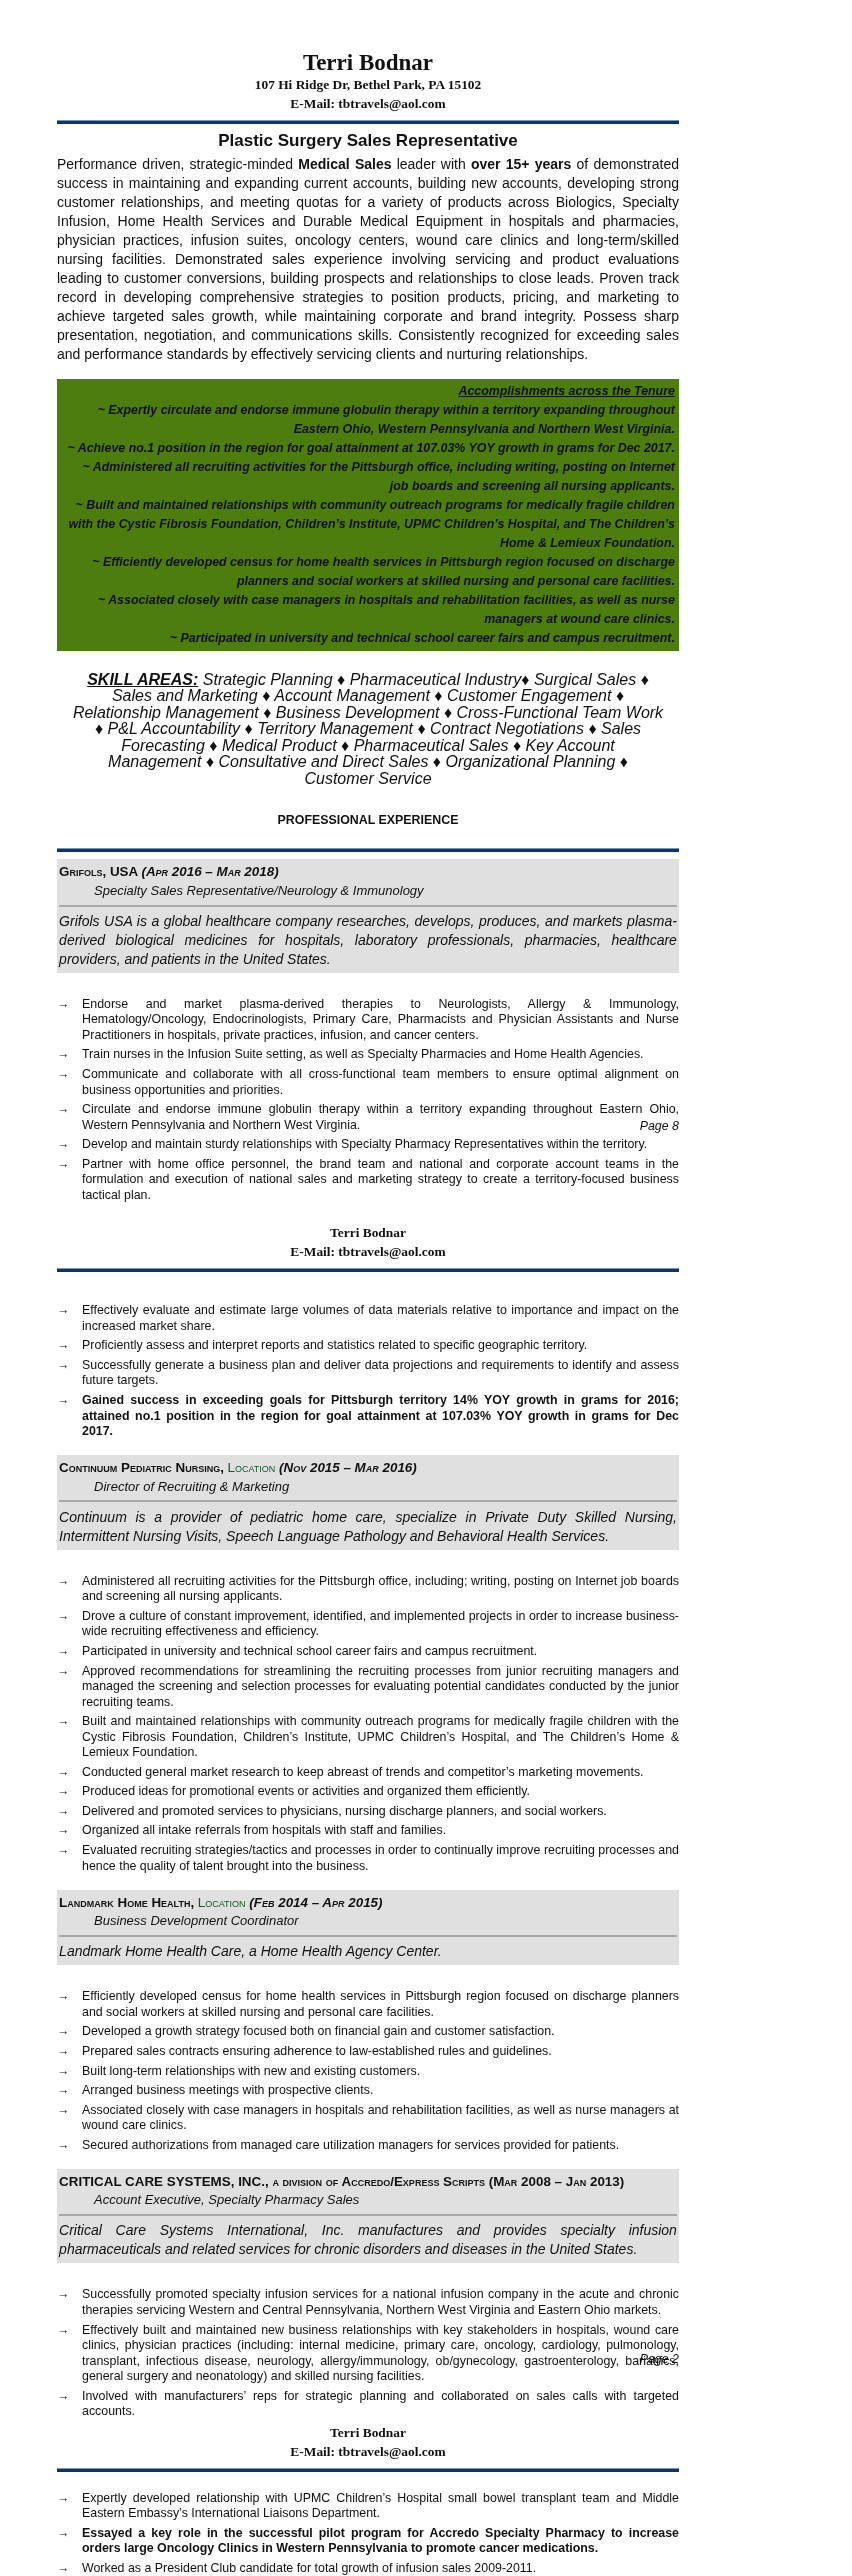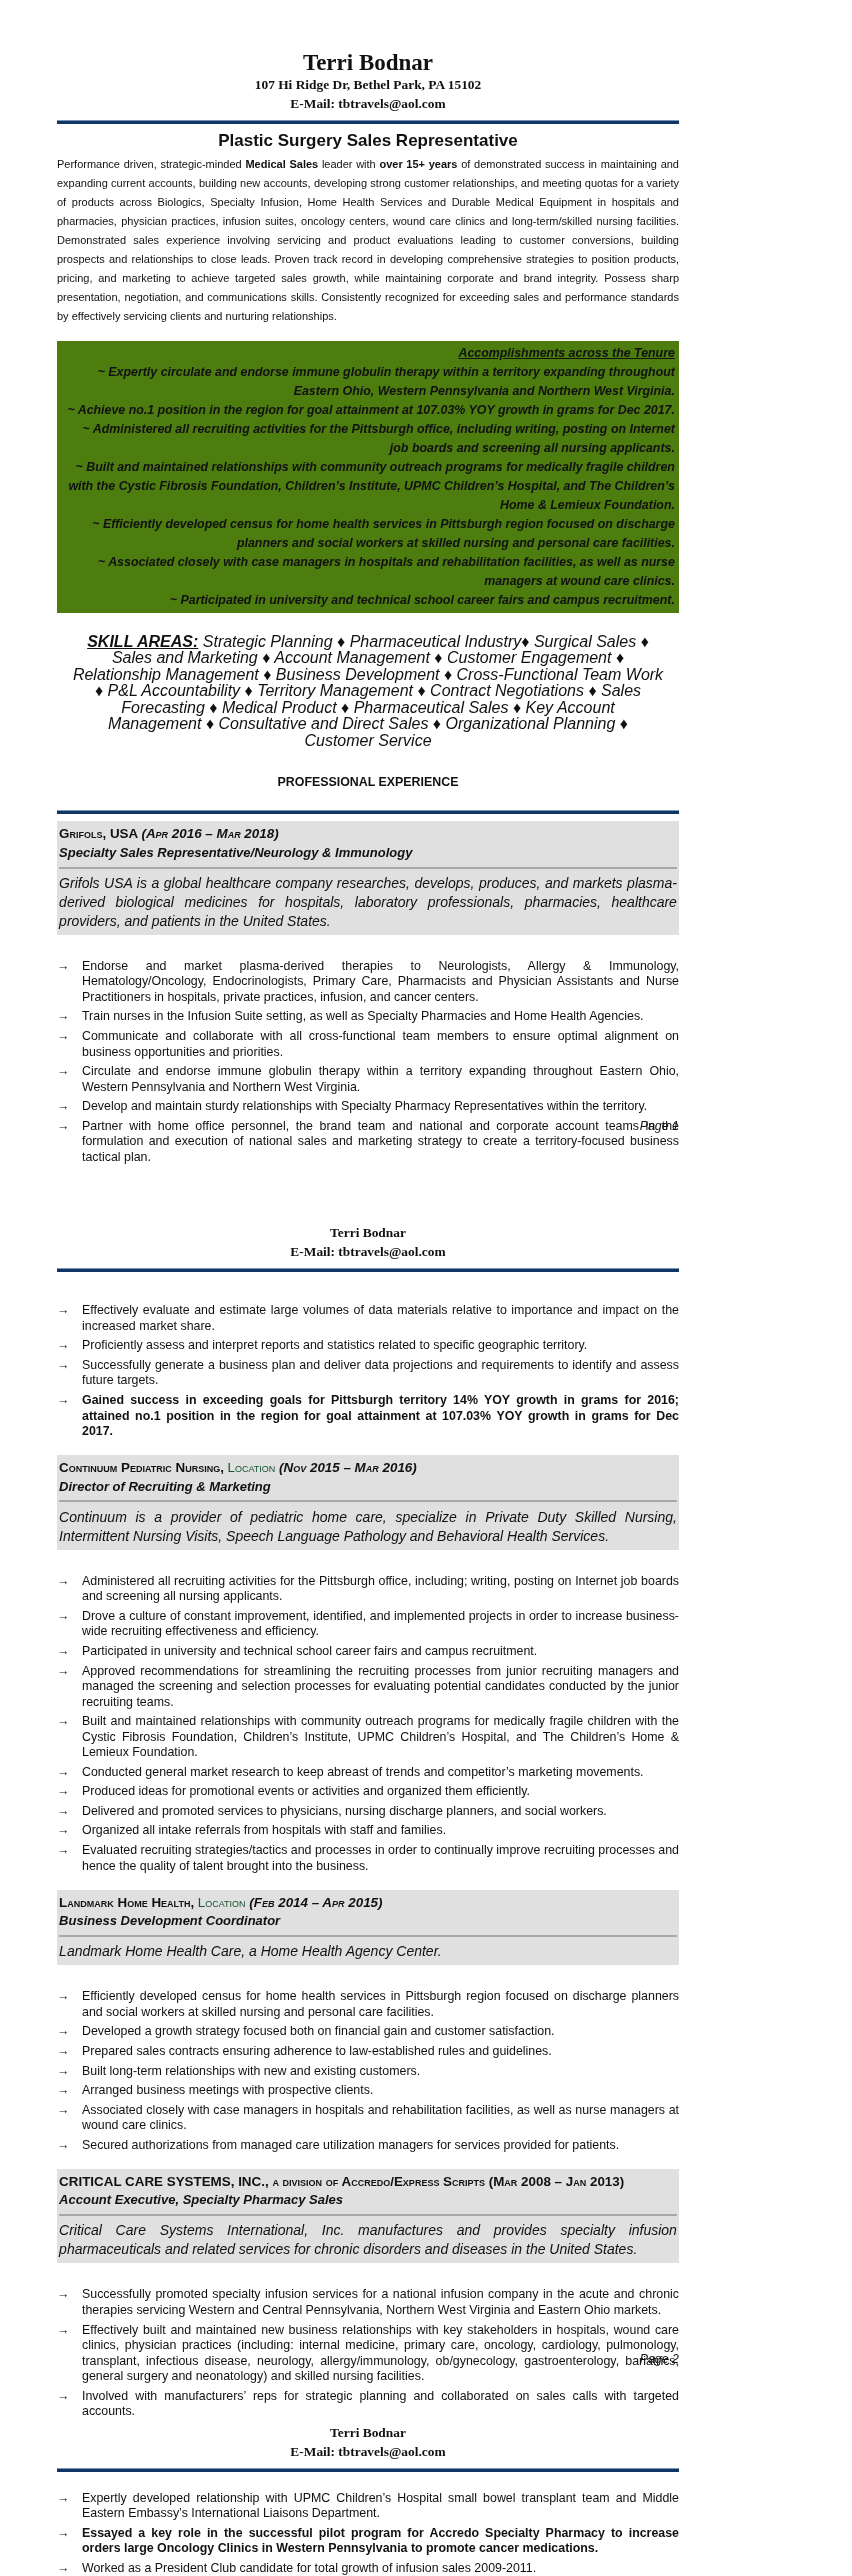--- a/index.html
+++ b/index.html
@@ -9,36 +9,36 @@
   .page2 { height: 1200px; padding-top: 39px; }
   .page3 { height: 1228px; padding-top: 39px; }
 
   .hdr { text-align: center; font-family: "Liberation Serif", serif; font-weight: bold; }
   .hdr .name { font-size: 23px; line-height: 27px; }
   .hdr .name.small { font-size: 13.4px; line-height: 18.5px; }
   .hdr .line { font-size: 13.4px; line-height: 18.5px; }
   .rule { height: 3.1px; background: #0e3566; border-top: 0.5px solid #7a93b4; margin: 7.2px 0 0 0; }
 
   .title { text-align: center; font-weight: bold; font-size: 17px; margin: 7.2px 0 3.1px; }
-  .summary { font-size: 11px; line-height: 19px; text-align: justify; }
+  .summary { font-size: 14px; line-height: 19px; text-align: justify; }
 
   .accomp { background: #4d7c0f; margin-top: 15.5px; padding: 3.1px 4.1px; text-align: right; font-style: italic; font-weight: bold; font-size: 12.4px; line-height: 19px; }
   .accomp .hd { text-decoration: underline; }
 
   .skills { text-align: center; font-style: italic; font-size: 16px; line-height: 16.5px; margin: 20.6px 15.5px 0; }
   .skills .lbl { font-weight: bold; text-decoration: underline; }
 
   .sec { text-align: center; font-weight: bold; font-size: 12.4px; margin: 26px 0 0; }
   .sec + .rule { margin-top: 20.6px; }
 
   .job { background: #e0e0e0; margin-top: 7.2px; padding: 3.1px 2.1px 4.1px; }
   .job .co { font-weight: bold; font-size: 13.4px; line-height: 19.6px; font-variant: small-caps; }
   .job .co .loc { color: #14532d; font-weight: normal; }
   .job .co .dates { font-style: italic; }
-  .job .role { font-weight: bold; font-style: italic; font-size: 13px; line-height: 18.5px; }
+  .job .role { font-weight: normal; font-style: italic; font-size: 13px; line-height: 18.5px; margin-left: 35px; }
   .job .sep { height: 2.1px; background: #a8a8a8; margin: 4.1px 0 5.2px; }
   .job .desc { font-style: italic; font-size: 14px; line-height: 19px; text-align: justify; }
 
   ul.arrows { list-style: none; margin: 24px 0 0; padding: 0; }
   ul.arrows li { position: relative; padding-left: 25px; font-size: 12.4px; line-height: 15.5px; margin-bottom: 4.1px; text-align: justify; }
   ul.arrows li::before { content: "\2192"; position: absolute; left: 0; top: 0; }
   ul.arrows li.bold { font-weight: bold; }
 
   .pageno { position: absolute; right: 57px; font-style: italic; font-size: 12.4px; }
   .page1 .pageno { top: 1119px; }
@@ -89,21 +89,21 @@
 
   <ul class="arrows">
     <li>Endorse and market plasma-derived therapies to Neurologists, Allergy &amp; Immunology, Hematology/Oncology, Endocrinologists, Primary Care, Pharmacists and Physician Assistants and Nurse Practitioners in hospitals, private practices, infusion, and cancer centers.</li>
     <li>Train nurses in the Infusion Suite setting, as well as Specialty Pharmacies and Home Health Agencies.</li>
     <li>Communicate and collaborate with all cross-functional team members to ensure optimal alignment on business opportunities and priorities.</li>
     <li>Circulate and endorse immune globulin therapy within a territory expanding throughout Eastern Ohio, Western Pennsylvania and Northern West Virginia.</li>
     <li>Develop and maintain sturdy relationships with Specialty Pharmacy Representatives within the territory.</li>
     <li>Partner with home office personnel, the brand team and national and corporate account teams in the formulation and execution of national sales and marketing strategy to create a territory-focused business tactical plan.</li>
   </ul>
 
-  <div class="pageno">Page 1</div>
+  <div class="pageno">Page 8</div>
 </div>
 
 <div class="page page2">
   <div class="hdr">
     <div class="name small">Terri Bodnar</div>
     <div class="line">E-Mail: tbtravels@aol.com</div>
   </div>
   <div class="rule"></div>
 
   <ul class="arrows" style="margin-top:31px">

